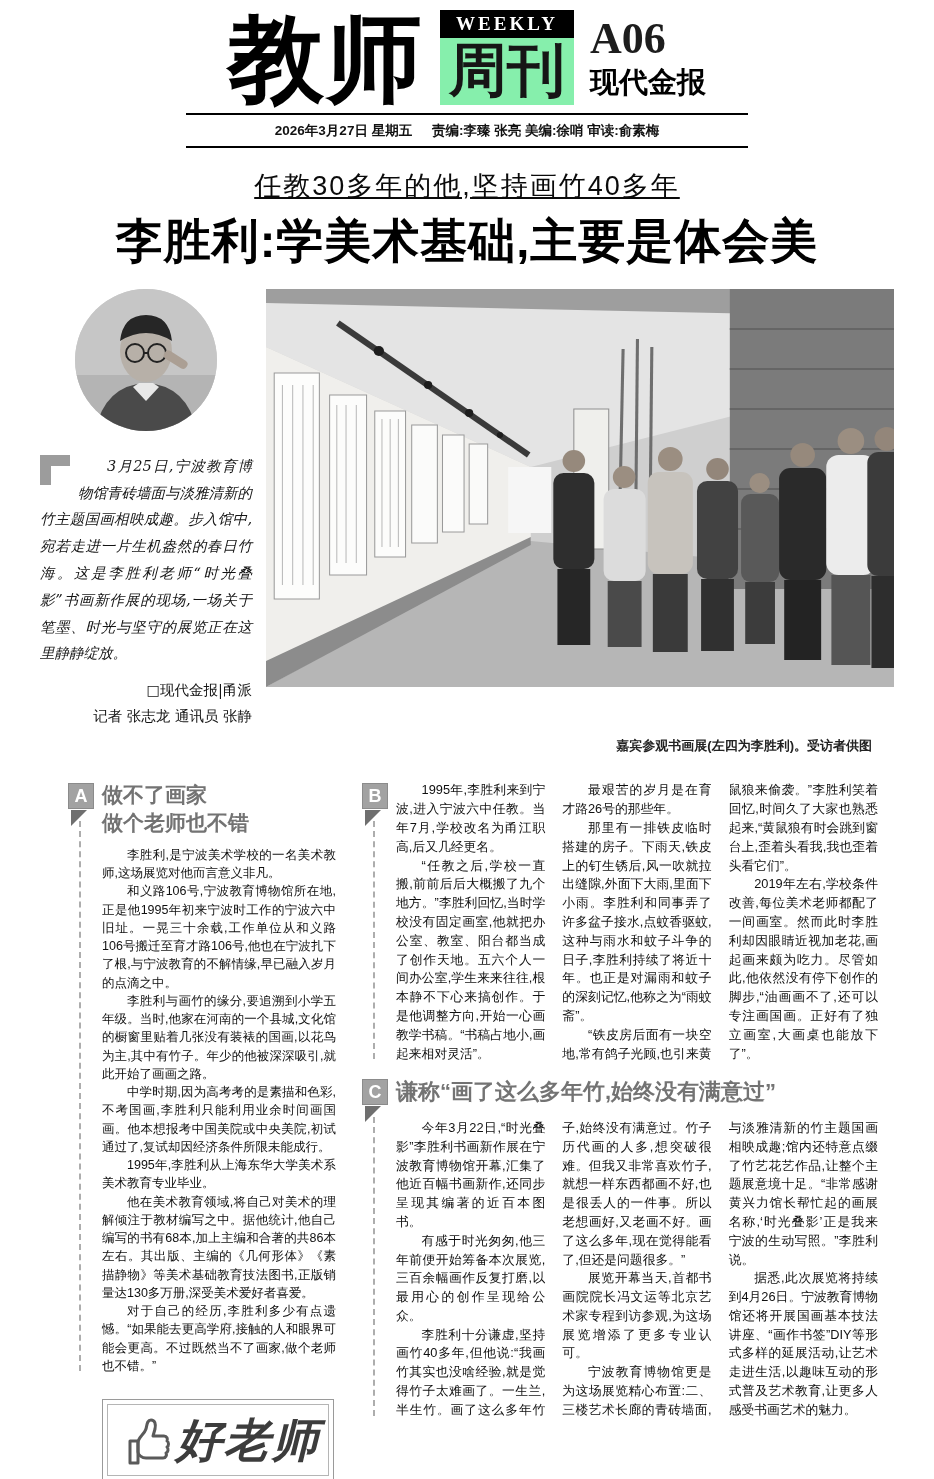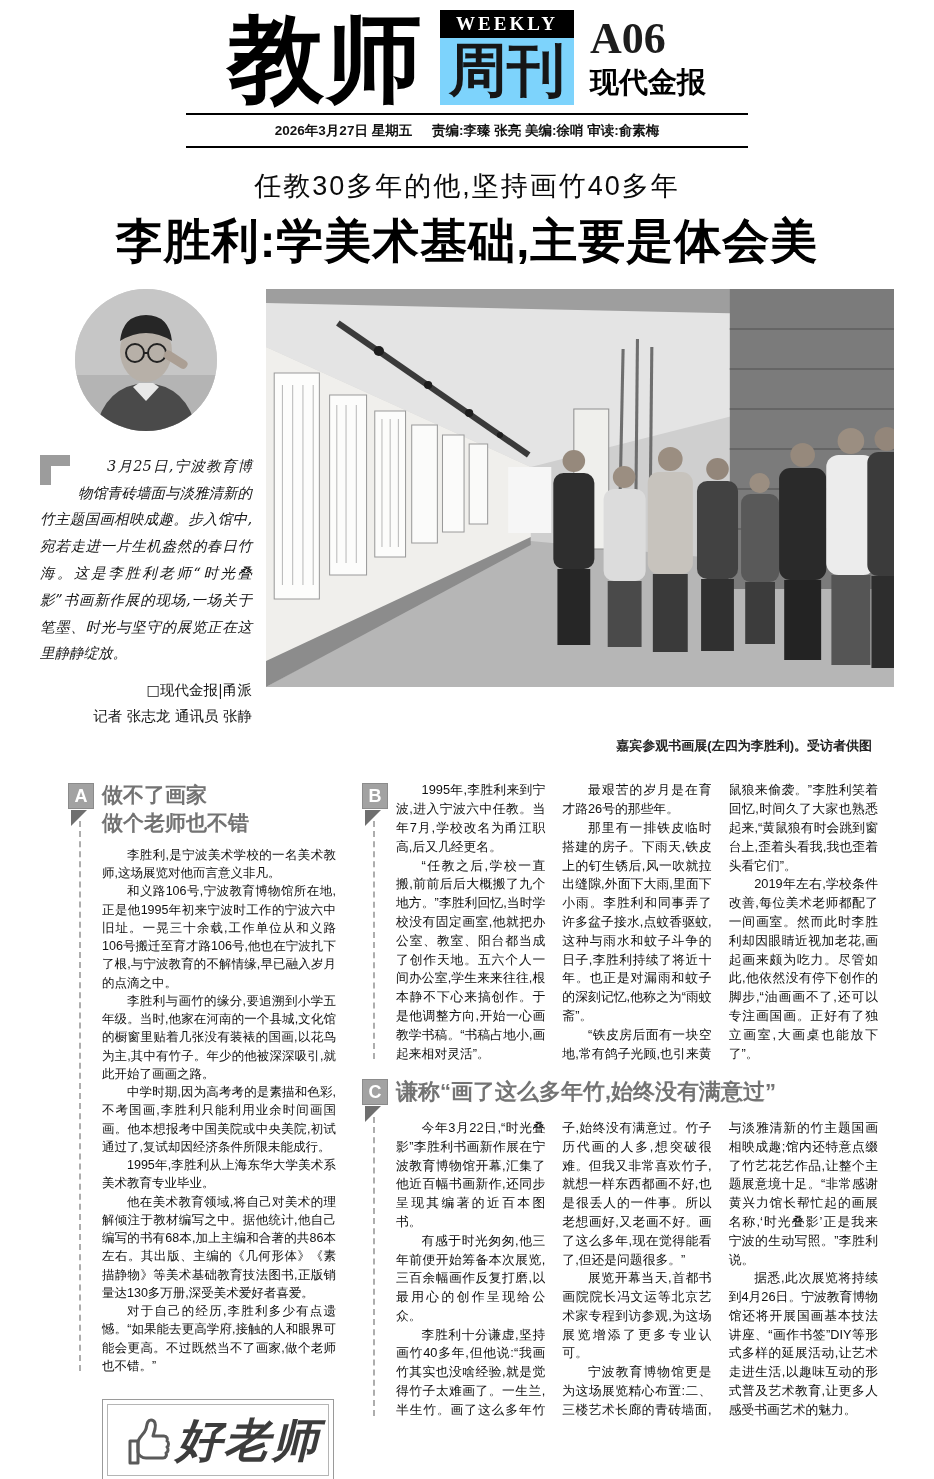--- a/index.html
+++ b/index.html
@@ -5,32 +5,32 @@
   * { margin:0; padding:0; box-sizing:border-box; }
   html,body { background:#ffffff; }
   body { font-family:"Liberation Sans","DejaVu Sans",sans-serif; color:#111; }
   .page { position:relative; width:934px; height:1479px; margin:0 auto; background:#fff; overflow:hidden; }
 
   
   .masthead { display:flex; justify-content:center; align-items:flex-end; gap:16px; padding-top:10px; }
   .brand { font-family:"Liberation Serif","DejaVu Serif",serif; font-weight:bold; font-size:96px; line-height:.95; letter-spacing:2px; color:#000; }
   .weekly-block { width:134px; }
   .weekly-en { background:#000; color:#fff; text-align:center; font-family:"Liberation Serif",serif; font-weight:bold; font-size:19px; letter-spacing:3px; padding:3px 0; }
-  .weekly-cn { background:#7dd3fc; color:#161616; text-align:center; font-family:"Liberation Serif",serif; font-weight:bold; font-size:58px; line-height:1.15; }
+  .weekly-cn { background:#86efac; color:#161616; text-align:center; font-family:"Liberation Serif",serif; font-weight:bold; font-size:58px; line-height:1.15; }
   .mast-right { padding-bottom:2px; }
   .page-no { font-family:"Liberation Serif",serif; font-weight:600; font-size:44px; line-height:1; color:#1d1d1d; }
   .paper-name { font-family:"Liberation Serif",serif; font-weight:bold; font-size:29px; color:#000; margin-top:2px; }
 
   .rule { width:562px; height:2px; background:#000; margin:0 auto; }
   .rule.top { margin-top:8px; }
   .dateline { width:562px; margin:0 auto; text-align:center; font-size:13.5px; font-weight:bold; padding:7px 0 6px; color:#111; white-space:nowrap; }
   .dateline span { margin:0 8px; }
 
   
-  .kicker { text-align:center; font-size:27px; letter-spacing:2px; margin-top:20px; color:#0a0a0a; }
+  .kicker { text-align:center; font-size:27px; letter-spacing:2px; margin-top:20px; color:#0a0a0a;text-decoration:underline; }
   .main-title { text-align:center; font-size:47px; font-weight:bold; letter-spacing:1px; margin-top:6px; color:#000; }
 
   
   .lead-row { display:flex; gap:14px; padding:0 40px 0 40px; margin-top:16px; }
   .lead-col { width:212px; flex:none; }
   .portrait-wrap { display:flex; justify-content:center; margin-bottom:22px; }
   .portrait { width:142px; height:142px; border-radius:50%; overflow:hidden; background:#cfcfcf; }
   .lead-text { font-family:"DejaVu Serif","Liberation Serif",serif; font-style:italic; font-size:14.5px; line-height:1.85; text-align:justify; color:#141414; }
   .lead-text .para { text-indent:2em; }
   .corner-bracket { float:left; width:30px; height:30px; border-top:11px solid #9c9c9c; border-left:11px solid #9c9c9c; margin:2px 8px 4px 0; }

